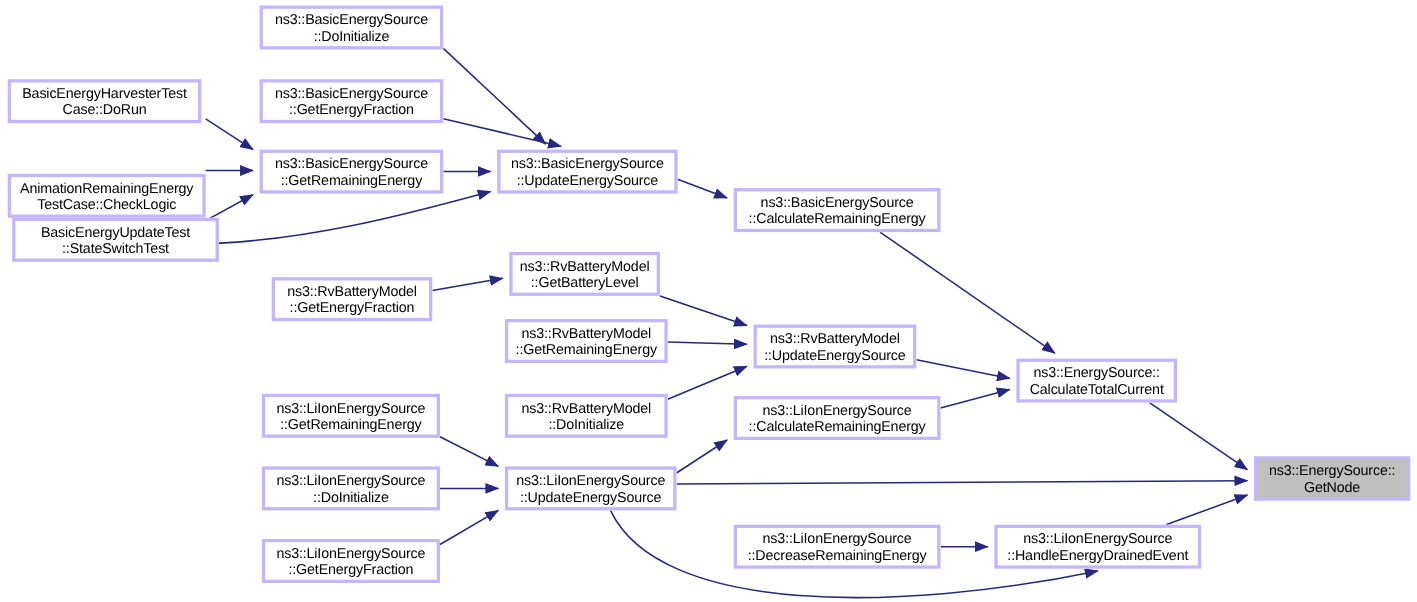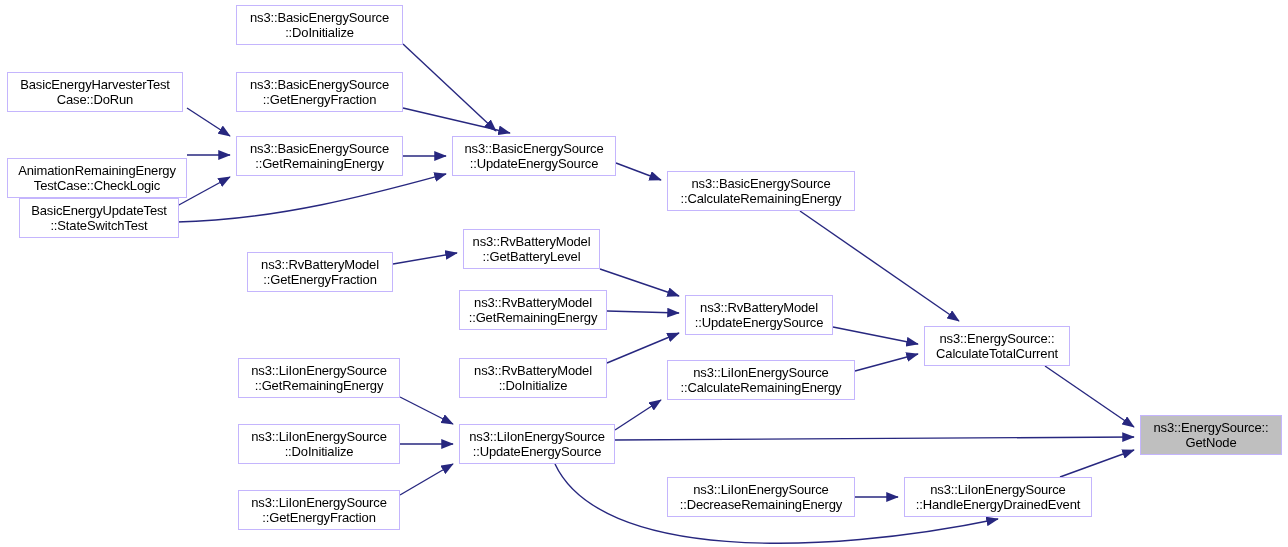--- a/index.html
+++ b/index.html
@@ -19,21 +19,21 @@
     position: absolute;
     left: 0;
     top: 0;
     width: 1288px;
     height: 547px;
     pointer-events: none;
   }
   .node {
     position: absolute;
     box-sizing: border-box;
-    border: 1px solid #c4b5fd;
+    border: 3px solid #c4b5fd;
     background: #ffffff;
     display: flex;
     align-items: center;
     justify-content: center;
     text-align: center;
     line-height: 1.18;
     font-size: 13px;
     color: #000000;
     letter-spacing: -0.15px;
     white-space: pre-line;
@@ -94,21 +94,21 @@
       <div class="node" style="left: 236px; top: 72px; width: 167px; height: 40px;"><span class="label">ns3::BasicEnergySource
 ::GetEnergyFraction</span></div>
       <div class="node" style="left: 7px; top: 135px; width: 180px; height: 40px; margin-top: 23px;"><span class="label">AnimationRemainingEnergy
 TestCase::CheckLogic</span></div>
       <div class="node" style="left: 236px; top: 136px; width: 167px; height: 40px;"><span class="label">ns3::BasicEnergySource
 ::GetRemainingEnergy</span></div>
       <div class="node" style="left: 452px; top: 136px; width: 164px; height: 40px;"><span class="label">ns3::BasicEnergySource
 ::UpdateEnergySource</span></div>
       <div class="node" style="left: 667px; top: 171px; width: 188px; height: 40px;"><span class="label">ns3::BasicEnergySource
 ::CalculateRemainingEnergy</span></div>
-      <div class="node" style="left: 19px; top: 198px; width: 160px; height: 40px;"><span class="label">BasicEnergyUpdateTest
+      <div class="node" style="left: 11px; top: 198px; width: 188px; height: 40px;"><span class="label">BasicEnergyUpdateTest
 ::StateSwitchTest</span></div>
       <div class="node" style="left: 463px; top: 229px; width: 137px; height: 40px;"><span class="label">ns3::RvBatteryModel
 ::GetBatteryLevel</span></div>
       <div class="node" style="left: 247px; top: 252px; width: 146px; height: 40px;"><span class="label">ns3::RvBatteryModel
 ::GetEnergyFraction</span></div>
       <div class="node" style="left: 459px; top: 290px; width: 148px; height: 40px;"><span class="label">ns3::RvBatteryModel
 ::GetRemainingEnergy</span></div>
       <div class="node" style="left: 685px; top: 295px; width: 148px; height: 40px;"><span class="label">ns3::RvBatteryModel
 ::UpdateEnergySource</span></div>
       <div class="node" style="left: 924px; top: 326px; width: 146px; height: 40px;"><span class="label">ns3::EnergySource::

